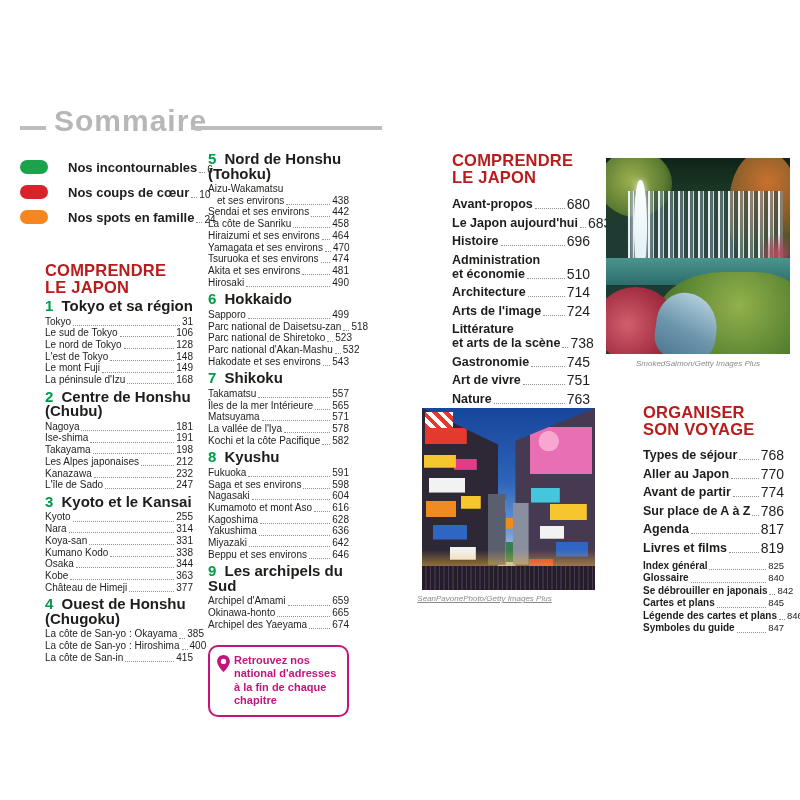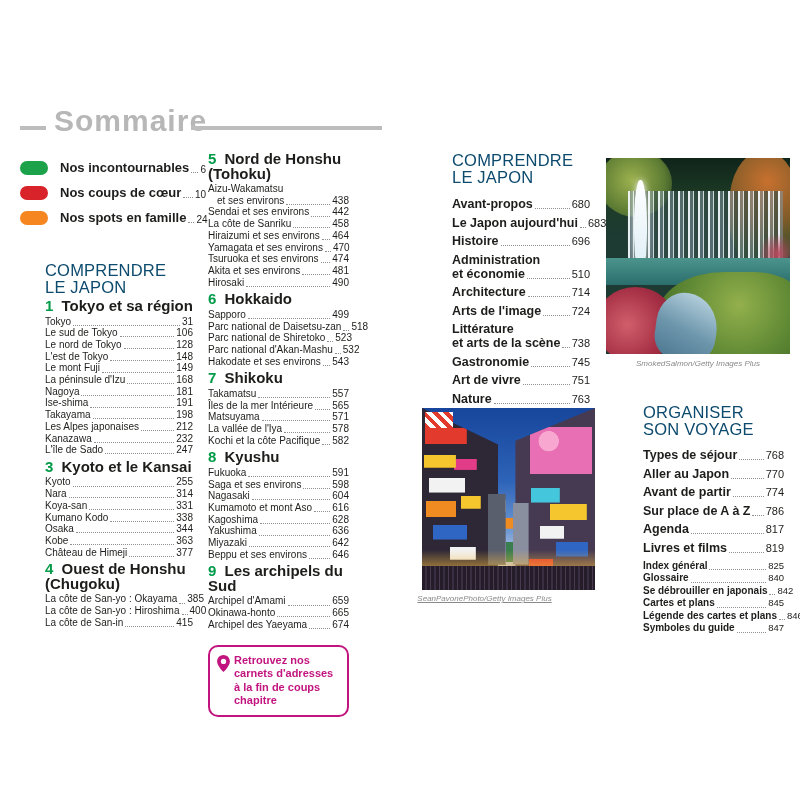--- a/index.html
+++ b/index.html
@@ -8,54 +8,54 @@
 
   
   .hdr-rule{position:absolute;height:4px;background:#bdbdbd;top:126px;}
   #hdr-rule-left{left:20px;width:26px;}
   #hdr-rule-right{left:191px;width:191px;}
   #hdr-title{position:absolute;left:54px;top:104px;font-size:30px;font-weight:bold;
              color:#b7b7b7;letter-spacing:1px;}
 
   
   #legend{position:absolute;left:20px;top:160px;width:186px;}
-  .legend-row{display:flex;align-items:flex-end;margin-bottom:10px;height:15px;}
+  .legend-row{display:flex;align-items:flex-start;margin-bottom:10px;height:15px;gap:8px;}
   .swatch{width:28px;height:14px;border-radius:7px;flex:0 0 28px;margin-right:12px;}
   .legend-line{display:flex;align-items:flex-end;flex:1;font-size:13px;font-weight:bold;}
   .legend-line .pg{font-size:10px;font-weight:normal;}
 
   
   .toc-line{display:flex;align-items:flex-end;}
   .lbl{white-space:nowrap;}
   .dots{flex:1;border-bottom:1.5px dotted #8f8f8f;margin:0 2px 2px 2px;min-width:6px;}
   .pg{white-space:nowrap;}
   .ind{padding-left:9px;}
 
   
-  .part-title{color:#0c4a6e;font-size:16.5px;font-weight:normal;line-height:17px;
+  .part-title{color:#b91c1c;font-size:16.5px;font-weight:bold;line-height:17px;
               white-space:pre-line;letter-spacing:.2px;}
   #part-title-left{position:absolute;left:45px;top:262px;}
   #understand-title{margin:0 0 11px 0;}
   #organize-title{margin:0 0 10px 0;}
 
   
   .sec-head{font-size:15px;font-weight:bold;line-height:14.5px;margin:4px 0 2px 0;color:#1d1d1b;}
   .sec-head:first-child{margin-top:0;}
   .sec-num{color:#009b48;padding-right:4px;}
   .toc-item.small{font-size:10px;line-height:11.7px;}
   .toc-item.small .dots{border-bottom-width:1px;margin-bottom:1.5px;}
 
   #col1{position:absolute;left:45px;top:299px;width:148px;}
   #col2{position:absolute;left:208px;top:152px;width:141px;}
 
   
   #understand{position:absolute;left:452px;top:152px;width:138px;}
   #organize{position:absolute;left:605px;top:404px;width:141px;margin-left:38px;}
   .toc-item.big{font-size:12.5px;font-weight:bold;line-height:14px;margin-bottom:4.5px;}
-  .toc-item.big .pg{font-weight:normal;font-size:11px;}
+  .toc-item.big .pg{font-weight:normal;font-size:14px;}
   .toc-item.tiny{font-size:10px;font-weight:bold;line-height:12.6px;}
   .toc-item.tiny .pg{font-weight:normal;font-size:9.5px;}
   #organize-small{margin-top:5px;}
 
   
   #callout{margin:14px 0 0 0;border:2px solid #c2147e;border-radius:10px;
            padding:7px 8px 7px 7px;display:flex;align-items:flex-start;}
   #callout .pin{flex:0 0 13px;margin:1px 4px 0 0;}
   #callout .txt{color:#c2147e;font-weight:bold;font-size:11px;line-height:13.5px;}
 
@@ -203,20 +203,21 @@
         <span class="pg">149</span>
       </div>
     </div>
     <div class="toc-item small">
       <div class="toc-line">
         <span class="lbl">La péninsule d'Izu</span>
         <span class="dots"></span>
         <span class="pg">168</span>
       </div>
     </div>
+    <div class="sec-head"><span class="sec-num">2</span><span class="sec-title"> Centre de Honshu (Chubu)</span></div>
     <div class="toc-item small">
       <div class="toc-line">
         <span class="lbl">Nagoya</span>
         <span class="dots"></span>
         <span class="pg">181</span>
       </div>
     </div>
     <div class="toc-item small">
       <div class="toc-line">
         <span class="lbl">Ise-shima</span>
@@ -535,21 +536,21 @@
           <span class="lbl">Archipel des Yaeyama</span>
           <span class="dots"></span>
           <span class="pg">674</span>
         </div>
       </div>
     </div>
   <div id="callout">
     <svg class="pin" width="13" height="17" viewBox="0 0 24 32">
       <path fill="#c2147e" d="M12 0C5.4 0 0 5.4 0 12c0 8.6 12 20 12 20s12-11.4 12-20C24 5.4 18.6 0 12 0zm0 17a5 5 0 1 1 0-10 5 5 0 0 1 0 10z"></path>
     </svg>
-    <span class="txt">Retrouvez nos carnets d'adresses à la fin de coups chapitre</span>
+    <span class="txt">Retrouvez nos national d'adresses à la fin de chaque chapitre</span>
   </div>
 </div>
 
 <div id="understand">
   <div id="understand-title" class="part-title">COMPRENDRE
 LE JAPON</div>
   <div id="understand-items">
       <div class="toc-item big">
         <div class="toc-line">
           <span class="lbl">Avant-propos</span>

